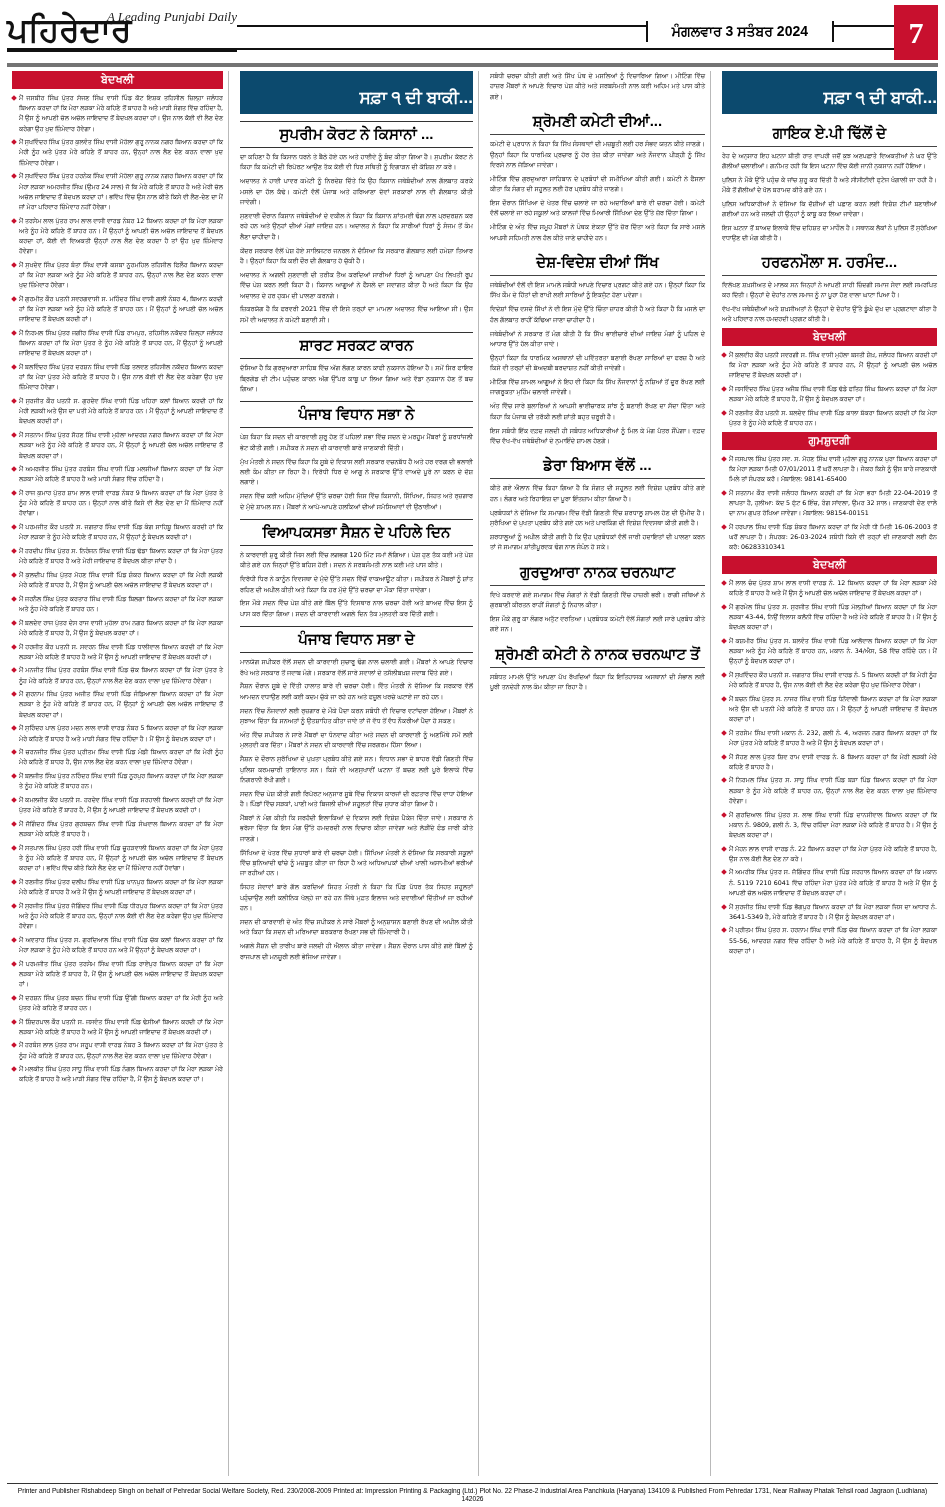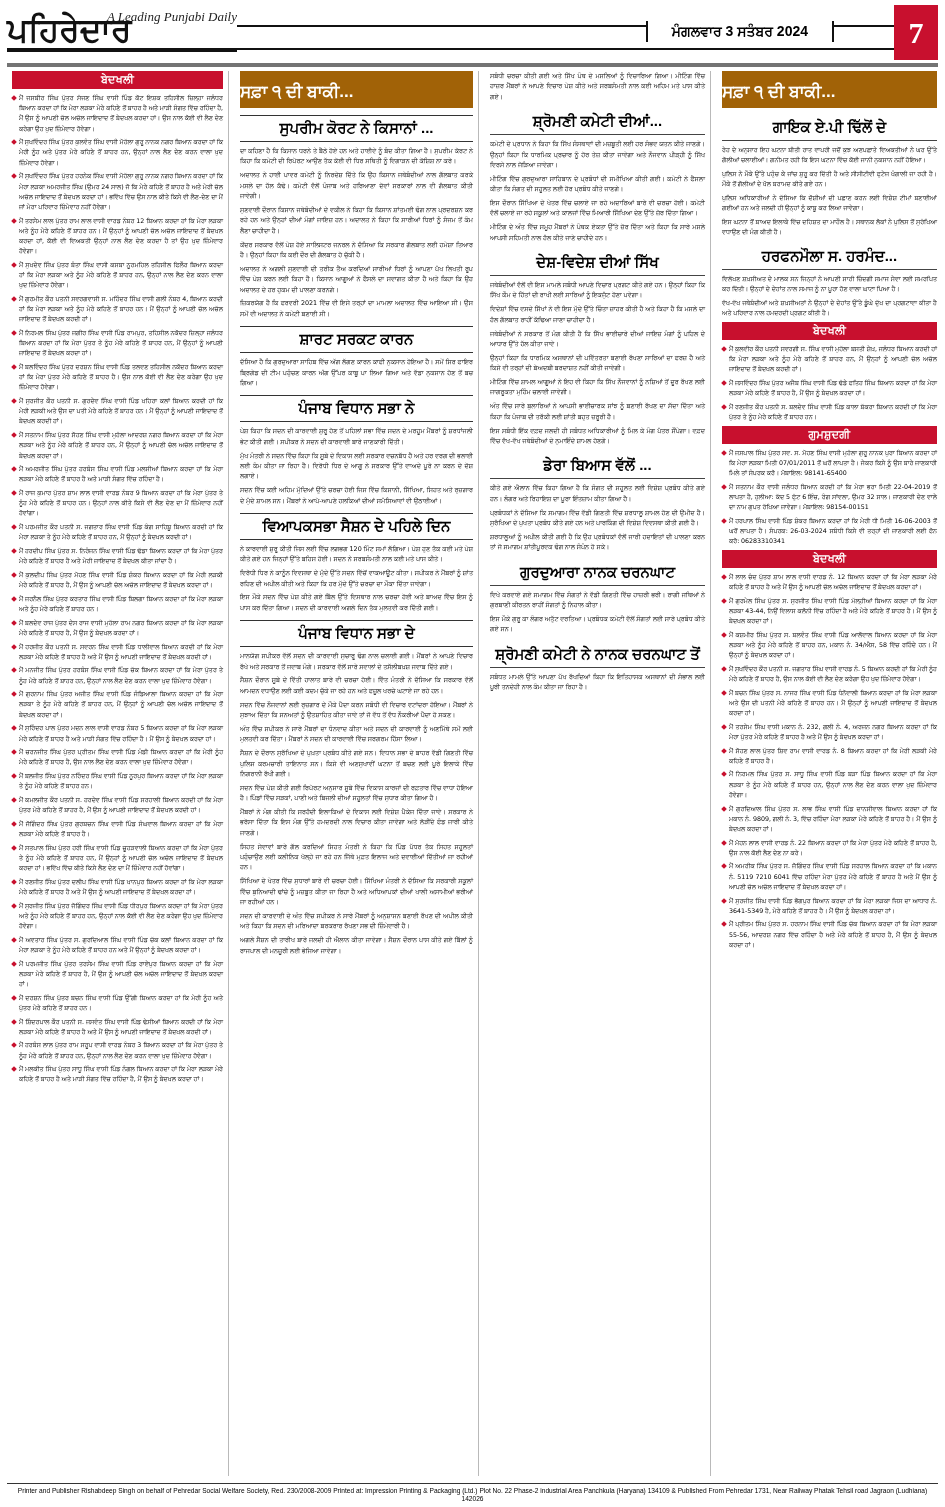--- a/index.html
+++ b/index.html
@@ -117,26 +117,26 @@
     background: #c8102e;
     color: #fff;
     text-align: center;
     font-size: 11px;
     font-weight: bold;
     padding: 2px 0 3px 0;
     margin: 0 0 4px 0;
     letter-spacing: 0.3px;
   }
   .blue-head {
-    background: #a16207;
+    background: #0c4a6e;
     color: #fff;
-    text-align: left;
+    text-align: right;
     font-size: 17px;
     font-weight: bold;
-    padding: 11px 0 6px 0;
+    padding: 17px 0 6px 0;
     margin: 0 0 5px 0;
   }
   .sec-head {
     text-align: center;
     font-size: 15px;
     font-weight: bold;
     padding: 3px 0 4px 0;
     margin: 7px 0 4px 0;
     border-top: 1px solid #333;
     border-bottom: 1px solid #333;
@@ -267,22 +267,22 @@
           <p class="body">ਵਿਰੋਧੀ ਧਿਰ ਨੇ ਕਾਨੂੰਨ ਵਿਵਸਥਾ ਦੇ ਮੁੱਦੇ ਉੱਤੇ ਸਦਨ ਵਿੱਚੋਂ ਵਾਕਆਊਟ ਕੀਤਾ। ਸਪੀਕਰ ਨੇ ਮੈਂਬਰਾਂ ਨੂੰ ਸ਼ਾਂਤ ਰਹਿਣ ਦੀ ਅਪੀਲ ਕੀਤੀ ਅਤੇ ਕਿਹਾ ਕਿ ਹਰ ਮੁੱਦੇ ਉੱਤੇ ਚਰਚਾ ਦਾ ਮੌਕਾ ਦਿੱਤਾ ਜਾਵੇਗਾ।</p>
           <p class="body">ਇਸ ਮੌਕੇ ਸਦਨ ਵਿੱਚ ਪੇਸ਼ ਕੀਤੇ ਗਏ ਬਿੱਲ ਉੱਤੇ ਵਿਸਥਾਰ ਨਾਲ ਚਰਚਾ ਹੋਈ ਅਤੇ ਬਾਅਦ ਵਿੱਚ ਇਸ ਨੂੰ ਪਾਸ ਕਰ ਦਿੱਤਾ ਗਿਆ। ਸਦਨ ਦੀ ਕਾਰਵਾਈ ਅਗਲੇ ਦਿਨ ਤੱਕ ਮੁਲਤਵੀ ਕਰ ਦਿੱਤੀ ਗਈ।</p>
           <div class="sec-head">ਪੰਜਾਬ ਵਿਧਾਨ ਸਭਾ ਦੇ</div>
           <p class="body">ਮਾਨਯੋਗ ਸਪੀਕਰ ਵੱਲੋਂ ਸਦਨ ਦੀ ਕਾਰਵਾਈ ਸੁਚਾਰੂ ਢੰਗ ਨਾਲ ਚਲਾਈ ਗਈ। ਮੈਂਬਰਾਂ ਨੇ ਆਪਣੇ ਵਿਚਾਰ ਰੱਖੇ ਅਤੇ ਸਰਕਾਰ ਤੋਂ ਜਵਾਬ ਮੰਗੇ। ਸਰਕਾਰ ਵੱਲੋਂ ਸਾਰੇ ਸਵਾਲਾਂ ਦੇ ਤਸੱਲੀਬਖ਼ਸ਼ ਜਵਾਬ ਦਿੱਤੇ ਗਏ।</p>
           <p class="body">ਸੈਸ਼ਨ ਦੌਰਾਨ ਸੂਬੇ ਦੇ ਵਿੱਤੀ ਹਾਲਾਤ ਬਾਰੇ ਵੀ ਚਰਚਾ ਹੋਈ। ਵਿੱਤ ਮੰਤਰੀ ਨੇ ਦੱਸਿਆ ਕਿ ਸਰਕਾਰ ਵੱਲੋਂ ਆਮਦਨ ਵਧਾਉਣ ਲਈ ਕਈ ਕਦਮ ਚੁੱਕੇ ਜਾ ਰਹੇ ਹਨ ਅਤੇ ਫਜ਼ੂਲ ਖਰਚੇ ਘਟਾਏ ਜਾ ਰਹੇ ਹਨ।</p>
           <p class="body">ਸਦਨ ਵਿੱਚ ਨੌਜਵਾਨਾਂ ਲਈ ਰੁਜ਼ਗਾਰ ਦੇ ਮੌਕੇ ਪੈਦਾ ਕਰਨ ਸਬੰਧੀ ਵੀ ਵਿਚਾਰ ਵਟਾਂਦਰਾ ਹੋਇਆ। ਮੈਂਬਰਾਂ ਨੇ ਸੁਝਾਅ ਦਿੱਤਾ ਕਿ ਸਨਅਤਾਂ ਨੂੰ ਉਤਸ਼ਾਹਿਤ ਕੀਤਾ ਜਾਵੇ ਤਾਂ ਜੋ ਵੱਧ ਤੋਂ ਵੱਧ ਨੌਕਰੀਆਂ ਪੈਦਾ ਹੋ ਸਕਣ।</p>
           <p class="body">ਅੰਤ ਵਿੱਚ ਸਪੀਕਰ ਨੇ ਸਾਰੇ ਮੈਂਬਰਾਂ ਦਾ ਧੰਨਵਾਦ ਕੀਤਾ ਅਤੇ ਸਦਨ ਦੀ ਕਾਰਵਾਈ ਨੂੰ ਅਣਮਿੱਥੇ ਸਮੇਂ ਲਈ ਮੁਲਤਵੀ ਕਰ ਦਿੱਤਾ। ਮੈਂਬਰਾਂ ਨੇ ਸਦਨ ਦੀ ਕਾਰਵਾਈ ਵਿੱਚ ਸਰਗਰਮ ਹਿੱਸਾ ਲਿਆ।</p>
           <p class="body">ਸੈਸ਼ਨ ਦੇ ਦੌਰਾਨ ਸੁਰੱਖਿਆ ਦੇ ਪੁਖ਼ਤਾ ਪ੍ਰਬੰਧ ਕੀਤੇ ਗਏ ਸਨ। ਵਿਧਾਨ ਸਭਾ ਦੇ ਬਾਹਰ ਵੱਡੀ ਗਿਣਤੀ ਵਿੱਚ ਪੁਲਿਸ ਕਰਮਚਾਰੀ ਤਾਇਨਾਤ ਸਨ। ਕਿਸੇ ਵੀ ਅਣਸੁਖਾਵੀਂ ਘਟਨਾ ਤੋਂ ਬਚਣ ਲਈ ਪੂਰੇ ਇਲਾਕੇ ਵਿੱਚ ਨਿਗਰਾਨੀ ਰੱਖੀ ਗਈ।</p>
           <p class="body">ਸਦਨ ਵਿੱਚ ਪੇਸ਼ ਕੀਤੀ ਗਈ ਰਿਪੋਰਟ ਅਨੁਸਾਰ ਸੂਬੇ ਵਿੱਚ ਵਿਕਾਸ ਕਾਰਜਾਂ ਦੀ ਰਫ਼ਤਾਰ ਵਿੱਚ ਵਾਧਾ ਹੋਇਆ ਹੈ। ਪਿੰਡਾਂ ਵਿੱਚ ਸੜਕਾਂ, ਪਾਣੀ ਅਤੇ ਬਿਜਲੀ ਦੀਆਂ ਸਹੂਲਤਾਂ ਵਿੱਚ ਸੁਧਾਰ ਕੀਤਾ ਗਿਆ ਹੈ।</p>
           <p class="body">ਮੈਂਬਰਾਂ ਨੇ ਮੰਗ ਕੀਤੀ ਕਿ ਸਰਹੱਦੀ ਇਲਾਕਿਆਂ ਦੇ ਵਿਕਾਸ ਲਈ ਵਿਸ਼ੇਸ਼ ਪੈਕੇਜ ਦਿੱਤਾ ਜਾਵੇ। ਸਰਕਾਰ ਨੇ ਭਰੋਸਾ ਦਿੱਤਾ ਕਿ ਇਸ ਮੰਗ ਉੱਤੇ ਹਮਦਰਦੀ ਨਾਲ ਵਿਚਾਰ ਕੀਤਾ ਜਾਵੇਗਾ ਅਤੇ ਲੋੜੀਂਦੇ ਫੰਡ ਜਾਰੀ ਕੀਤੇ ਜਾਣਗੇ।</p>
+          <p class="body">ਸਿੱਖਿਆ ਦੇ ਖੇਤਰ ਵਿੱਚ ਸੁਧਾਰਾਂ ਬਾਰੇ ਵੀ ਚਰਚਾ ਹੋਈ। ਸਿੱਖਿਆ ਮੰਤਰੀ ਨੇ ਦੱਸਿਆ ਕਿ ਸਰਕਾਰੀ ਸਕੂਲਾਂ ਵਿੱਚ ਬੁਨਿਆਦੀ ਢਾਂਚੇ ਨੂੰ ਮਜ਼ਬੂਤ ਕੀਤਾ ਜਾ ਰਿਹਾ ਹੈ ਅਤੇ ਅਧਿਆਪਕਾਂ ਦੀਆਂ ਖਾਲੀ ਅਸਾਮੀਆਂ ਭਰੀਆਂ ਜਾ ਰਹੀਆਂ ਹਨ।</p>
           <p class="body">ਸਿਹਤ ਸੇਵਾਵਾਂ ਬਾਰੇ ਗੱਲ ਕਰਦਿਆਂ ਸਿਹਤ ਮੰਤਰੀ ਨੇ ਕਿਹਾ ਕਿ ਪਿੰਡ ਪੱਧਰ ਤੱਕ ਸਿਹਤ ਸਹੂਲਤਾਂ ਪਹੁੰਚਾਉਣ ਲਈ ਕਲੀਨਿਕ ਖੋਲ੍ਹੇ ਜਾ ਰਹੇ ਹਨ ਜਿੱਥੇ ਮੁਫ਼ਤ ਇਲਾਜ ਅਤੇ ਦਵਾਈਆਂ ਦਿੱਤੀਆਂ ਜਾ ਰਹੀਆਂ ਹਨ।</p>
-          <p class="body">ਸਿੱਖਿਆ ਦੇ ਖੇਤਰ ਵਿੱਚ ਸੁਧਾਰਾਂ ਬਾਰੇ ਵੀ ਚਰਚਾ ਹੋਈ। ਸਿੱਖਿਆ ਮੰਤਰੀ ਨੇ ਦੱਸਿਆ ਕਿ ਸਰਕਾਰੀ ਸਕੂਲਾਂ ਵਿੱਚ ਬੁਨਿਆਦੀ ਢਾਂਚੇ ਨੂੰ ਮਜ਼ਬੂਤ ਕੀਤਾ ਜਾ ਰਿਹਾ ਹੈ ਅਤੇ ਅਧਿਆਪਕਾਂ ਦੀਆਂ ਖਾਲੀ ਅਸਾਮੀਆਂ ਭਰੀਆਂ ਜਾ ਰਹੀਆਂ ਹਨ।</p>
           <p class="body">ਸਦਨ ਦੀ ਕਾਰਵਾਈ ਦੇ ਅੰਤ ਵਿੱਚ ਸਪੀਕਰ ਨੇ ਸਾਰੇ ਮੈਂਬਰਾਂ ਨੂੰ ਅਨੁਸ਼ਾਸਨ ਬਣਾਈ ਰੱਖਣ ਦੀ ਅਪੀਲ ਕੀਤੀ ਅਤੇ ਕਿਹਾ ਕਿ ਸਦਨ ਦੀ ਮਰਿਆਦਾ ਬਰਕਰਾਰ ਰੱਖਣਾ ਸਭ ਦੀ ਜ਼ਿੰਮੇਵਾਰੀ ਹੈ।</p>
           <p class="body">ਅਗਲੇ ਸੈਸ਼ਨ ਦੀ ਤਾਰੀਖ ਬਾਰੇ ਜਲਦੀ ਹੀ ਐਲਾਨ ਕੀਤਾ ਜਾਵੇਗਾ। ਸੈਸ਼ਨ ਦੌਰਾਨ ਪਾਸ ਕੀਤੇ ਗਏ ਬਿੱਲਾਂ ਨੂੰ ਰਾਜਪਾਲ ਦੀ ਮਨਜ਼ੂਰੀ ਲਈ ਭੇਜਿਆ ਜਾਵੇਗਾ।</p>
         </div>
     </div>
 
     <div class="col col-3">
       <div id="c3-body">
           <p class="body">ਸਬੰਧੀ ਚਰਚਾ ਕੀਤੀ ਗਈ ਅਤੇ ਸਿੱਖ ਪੰਥ ਦੇ ਮਸਲਿਆਂ ਨੂੰ ਵਿਚਾਰਿਆ ਗਿਆ। ਮੀਟਿੰਗ ਵਿੱਚ ਹਾਜ਼ਰ ਮੈਂਬਰਾਂ ਨੇ ਆਪਣੇ ਵਿਚਾਰ ਪੇਸ਼ ਕੀਤੇ ਅਤੇ ਸਰਬਸੰਮਤੀ ਨਾਲ ਕਈ ਅਹਿਮ ਮਤੇ ਪਾਸ ਕੀਤੇ ਗਏ।</p>
           <div class="sec-head plain">ਸ਼੍ਰੋਮਣੀ ਕਮੇਟੀ ਦੀਆਂ...</div>
           <p class="body">ਕਮੇਟੀ ਦੇ ਪ੍ਰਧਾਨ ਨੇ ਕਿਹਾ ਕਿ ਸਿੱਖ ਸੰਸਥਾਵਾਂ ਦੀ ਮਜ਼ਬੂਤੀ ਲਈ ਹਰ ਸੰਭਵ ਯਤਨ ਕੀਤੇ ਜਾਣਗੇ। ਉਨ੍ਹਾਂ ਕਿਹਾ ਕਿ ਧਾਰਮਿਕ ਪ੍ਰਚਾਰ ਨੂੰ ਹੋਰ ਤੇਜ਼ ਕੀਤਾ ਜਾਵੇਗਾ ਅਤੇ ਨੌਜਵਾਨ ਪੀੜ੍ਹੀ ਨੂੰ ਸਿੱਖ ਵਿਰਸੇ ਨਾਲ ਜੋੜਿਆ ਜਾਵੇਗਾ।</p>

